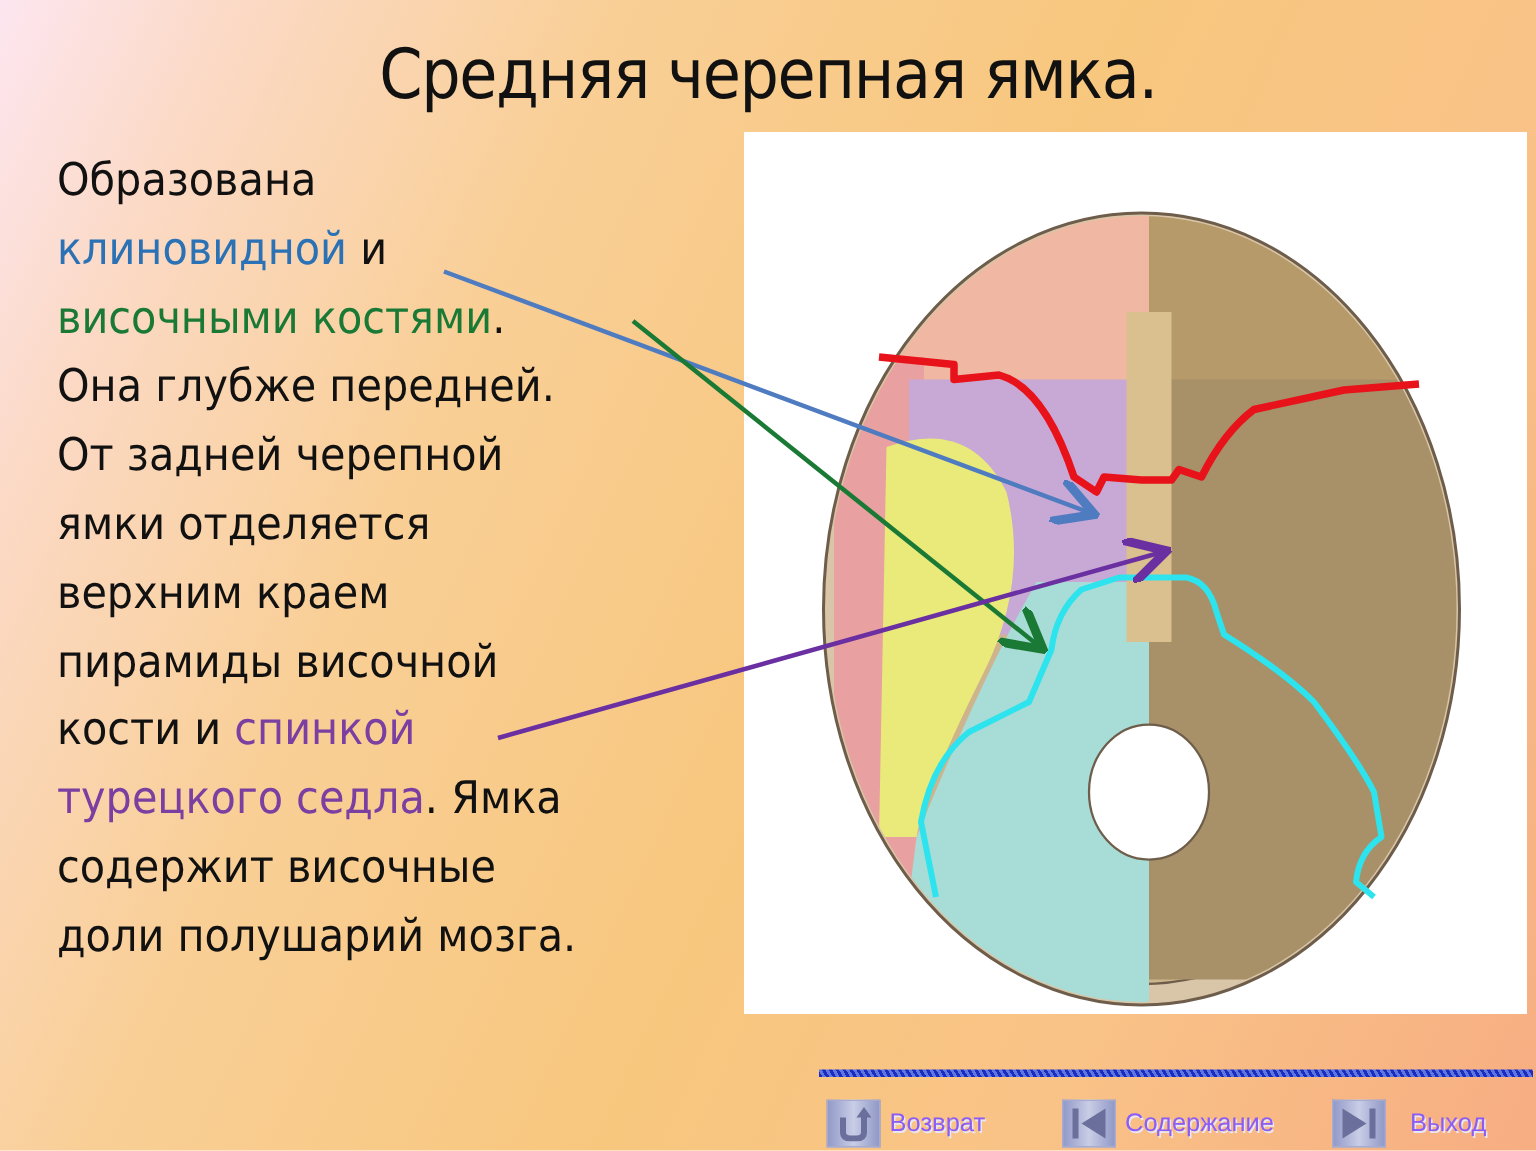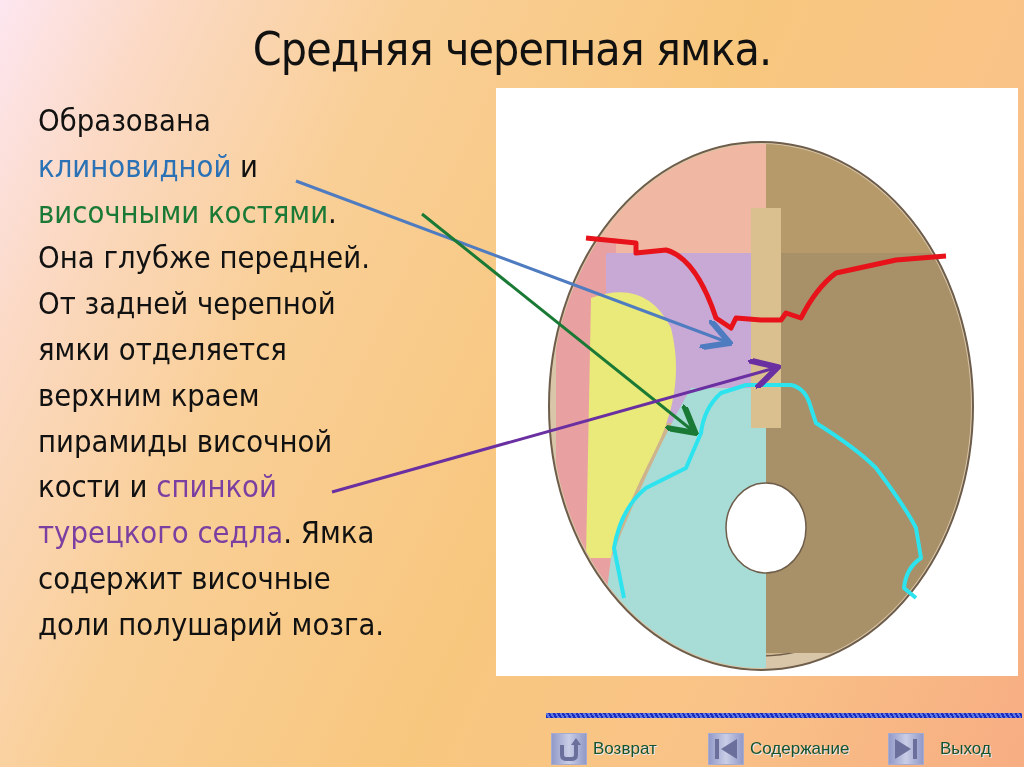--- a/index.html
+++ b/index.html
@@ -12,21 +12,21 @@
     font-family:"DejaVu Sans",sans-serif;font-size:30px;line-height:45.8px;color:#111;transform-origin:left top;transform:scaleX(0.92);}
   .body-text .line{display:block;white-space:nowrap;}
   .blue{color:#2a72b5;} .green{color:#1a7a35;} .purple{color:#7a3fa1;}
   .figure{position:absolute;left:496px;top:88px;width:522px;height:588px;background:#fff;}
   .overlay{position:absolute;left:0;top:0;width:1024px;height:767px;pointer-events:none;}
   .divider{position:absolute;left:546px;top:713px;width:476px;height:5px;
     background:repeating-linear-gradient(60deg,#1f2bbf 0 2px,#5a78e0 2px 4px);}
   .nav{position:absolute;top:733px;height:32px;display:flex;align-items:center;gap:6px;}
   .nav-btn{width:36px;height:32px;background:linear-gradient(90deg,#8f97c6,#c9cde6 50%,#8e96c5);
     box-shadow:inset 0 0 0 1px #a6abcf;display:flex;align-items:center;justify-content:center;}
-  .nav-label{font-size:17px;color:#14532d;text-shadow:1px 1px 0 #e8e8f4;}
+  .nav-label{font-size:17px;color:#8b5cf6;text-shadow:1px 1px 0 #e8e8f4;}
 </style>
 </head>
 <body>
 
 <div class="slide-title">Средняя черепная ямка.</div>
 
 <div class="body-text" id="body-text">
     <span class="line"><span>Образована</span></span>
     <span class="line"><span class="blue">клиновидной</span><span> и</span></span>
     <span class="line"><span class="green">височными костями</span><span>.</span></span>

